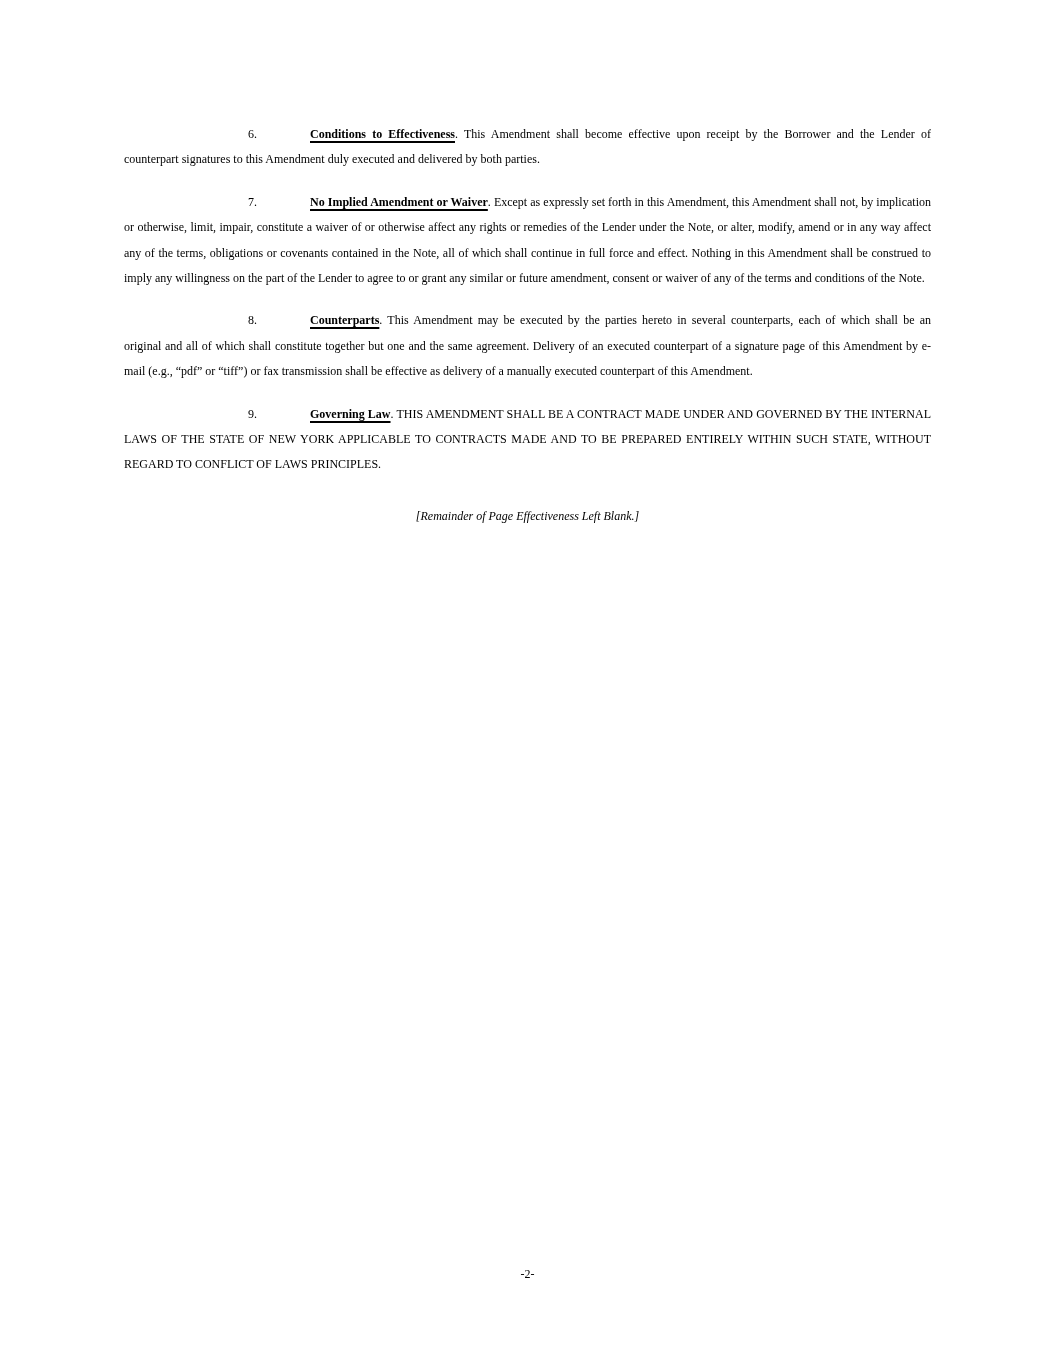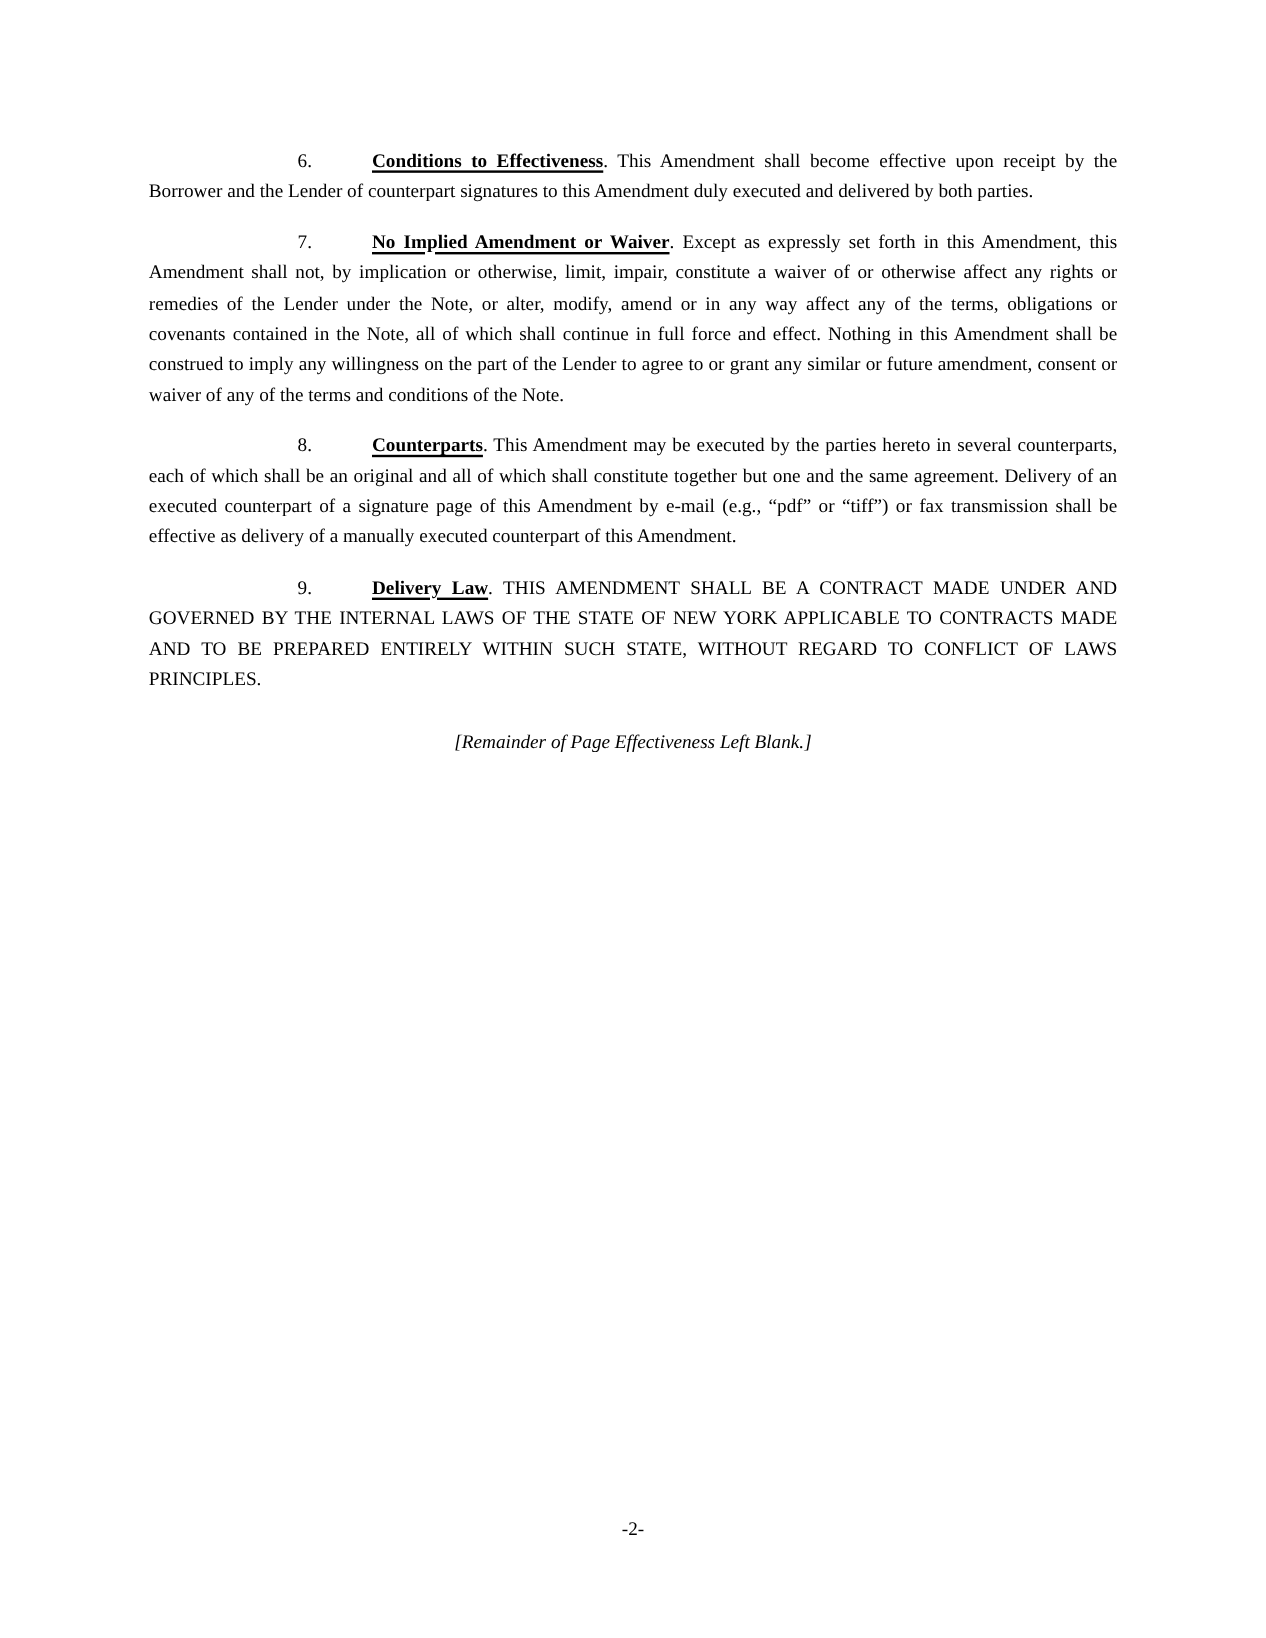--- a/index.html
+++ b/index.html
@@ -6,21 +6,21 @@
     margin: 0;
     padding: 0;
     background: #ffffff;
   }
   .page {
     position: relative;
     width: 1055px;
     height: 1365px;
     background: #ffffff;
     font-family: "Liberation Serif", "DejaVu Serif", serif;
-    font-size: 16px;
+    font-size: 12px;
     color: #000000;
     overflow: hidden;
   }
   .content {
     position: absolute;
     top: 122px;
     left: 124px;
     right: 124px;
   }
   p.para {
@@ -59,20 +59,20 @@
 
 <div class="page">
   <div class="content">
 
     <p class="para"><span class="lead"><span class="num">6.</span></span><span class="hd">Conditions to Effectiveness</span><span class="body-text">. This Amendment shall become effective upon receipt by the Borrower and the Lender of counterpart signatures to this Amendment duly executed and delivered by both parties.</span></p>
 
     <p class="para"><span class="lead"><span class="num">7.</span></span><span class="hd">No Implied Amendment or Waiver</span><span class="body-text">. Except as expressly set forth in this Amendment, this Amendment shall not, by implication or otherwise, limit, impair, constitute a waiver of or otherwise affect any rights or remedies of the Lender under the Note, or alter, modify, amend or in any way affect any of the terms, obligations or covenants contained in the Note, all of which shall continue in full force and effect. Nothing in this Amendment shall be construed to imply any willingness on the part of the Lender to agree to or grant any similar or future amendment, consent or waiver of any of the terms and conditions of the Note.</span></p>
 
     <p class="para"><span class="lead"><span class="num">8.</span></span><span class="hd">Counterparts</span><span class="body-text">. This Amendment may be executed by the parties hereto in several counterparts, each of which shall be an original and all of which shall constitute together but one and the same agreement. Delivery of an executed counterpart of a signature page of this Amendment by e-mail (e.g., “pdf” or “tiff”) or fax transmission shall be effective as delivery of a manually executed counterpart of this Amendment.</span></p>
 
-    <p class="para"><span class="lead"><span class="num">9.</span></span><span class="hd">Delivery Law</span><span class="body-text">. THIS AMENDMENT SHALL BE A CONTRACT MADE UNDER AND GOVERNED BY THE INTERNAL LAWS OF THE STATE OF NEW YORK APPLICABLE TO CONTRACTS MADE AND TO BE PREPARED ENTIRELY WITHIN SUCH STATE, WITHOUT REGARD TO CONFLICT OF LAWS PRINCIPLES.</span></p>
+    <p class="para"><span class="lead"><span class="num">9.</span></span><span class="hd">Governing Law</span><span class="body-text">. THIS AMENDMENT SHALL BE A CONTRACT MADE UNDER AND GOVERNED BY THE INTERNAL LAWS OF THE STATE OF NEW YORK APPLICABLE TO CONTRACTS MADE AND TO BE PREPARED ENTIRELY WITHIN SUCH STATE, WITHOUT REGARD TO CONFLICT OF LAWS PRINCIPLES.</span></p>
 
     <p class="remainder">[Remainder of Page Effectiveness Left Blank.]</p>
 
   </div>
 
   <div class="footer">-2-</div>
 </div>
 
 </body></html>

